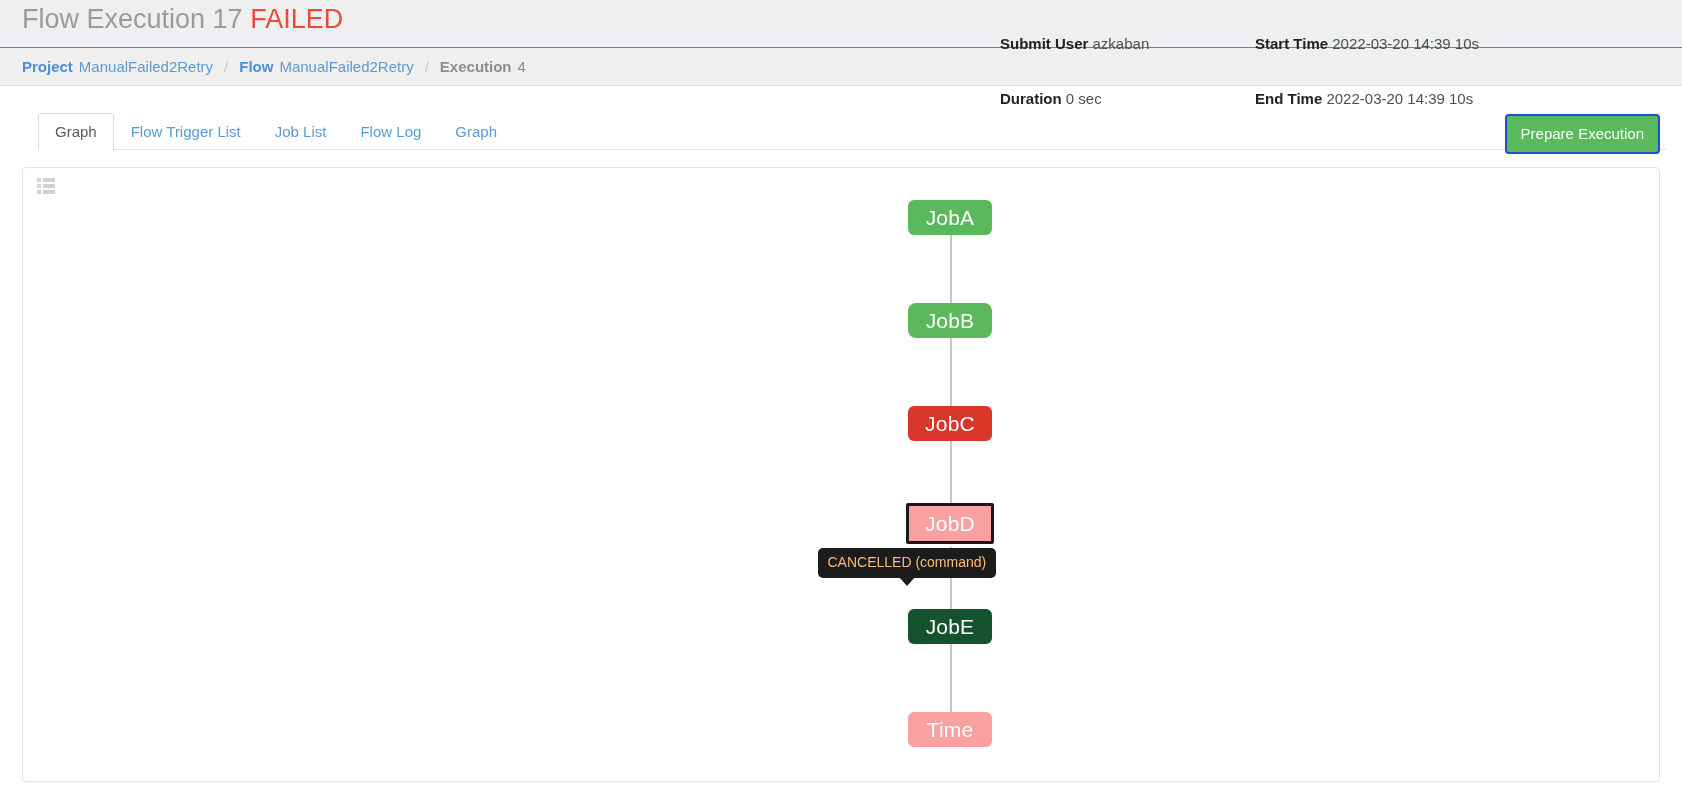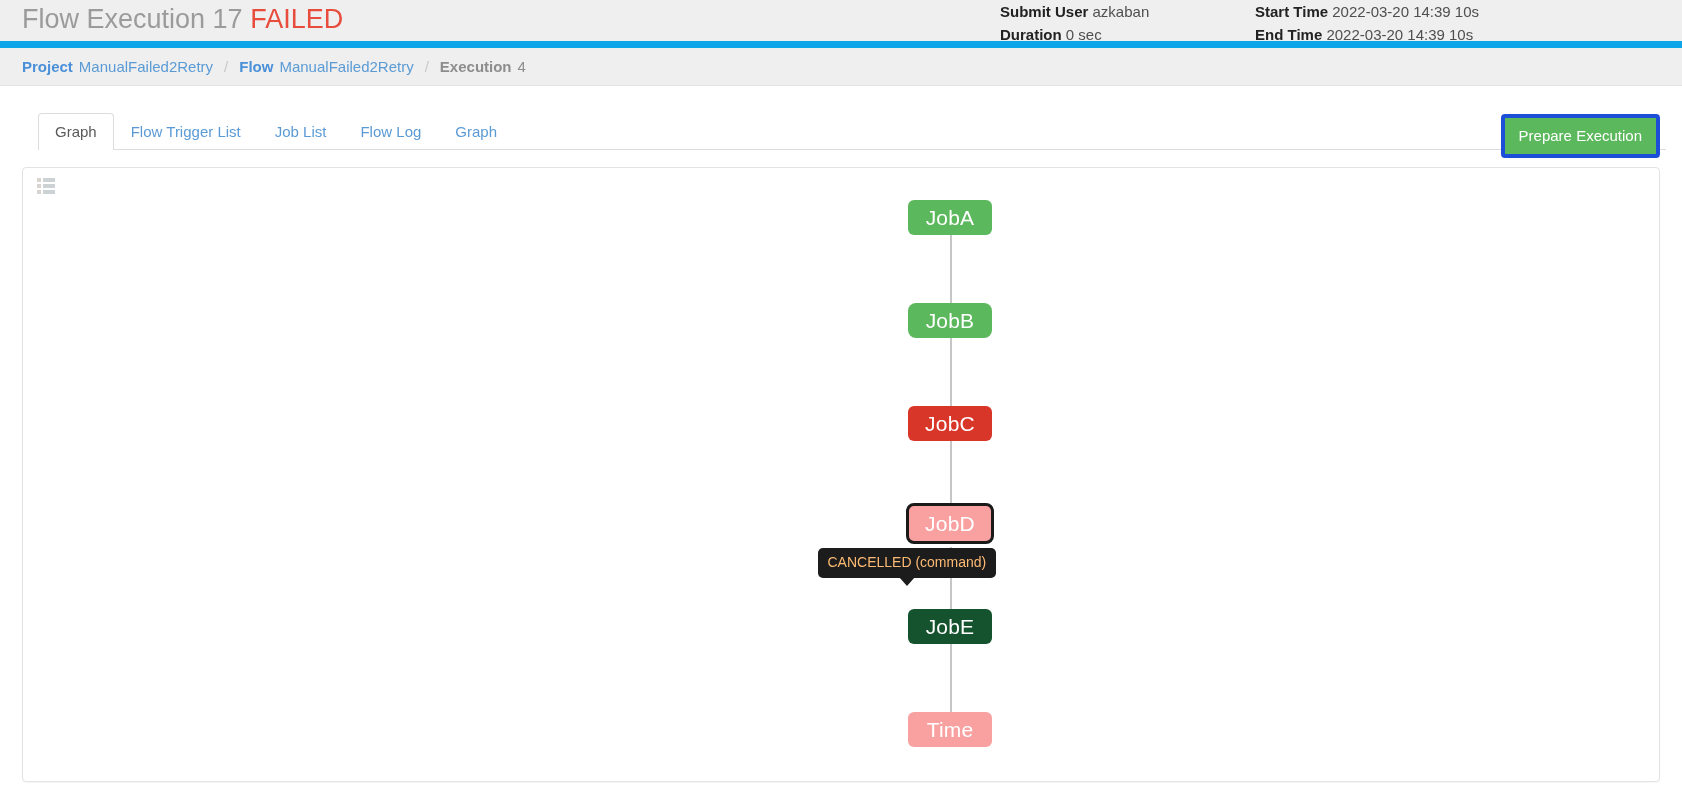--- a/index.html
+++ b/index.html
@@ -14,21 +14,21 @@
     font-family: "Liberation Sans", sans-serif;
     font-size: 15px;
     color: #333333;
   }
 
   
   .page-header {
     position: relative;
     height: 48px;
     background: #efefef;
-    border-bottom: 7px solid #0ea5e9;
+    border-bottom: 1px solid #0ea5e9;
   }
   .header-title {
     position: absolute;
     left: 22px;
     top: 4px;
     font-size: 27px;
     color: #9b9b9b;
     font-weight: 400;
     white-space: nowrap;
   }
@@ -46,20 +46,21 @@
   .meta-col {
     display: block;
   }
   .meta-col.col-left { width: 255px; }
   .meta-col.col-right { width: 420px; }
   .meta-row {
     line-height: 23px;
     font-size: 15px;
     color: #4b4b4b;
     white-space: nowrap;
+    margin-top: 32px;
   }
   .meta-row .meta-label {
     font-weight: bold;
     color: #222222;
   }
   .meta-row .meta-value {
     color: #4f4f4f;
   }
 
   
@@ -132,21 +133,21 @@
     color: #5a5a5a;
     background: #ffffff;
     border-color: #dddddd;
     border-bottom-color: #ffffff;
   }
   .btn-primary-green {
     position: absolute;
     right: 22px;
     top: 8px;
     background: #5cb85c;
-    border: 4px solid #1d4ed8;
+    border: 2px solid #1d4ed8;
     color: #ffffff;
     font-size: 15px;
     padding: 8px 14px;
     border-radius: 4px;
     cursor: pointer;
     font-family: "Liberation Sans", sans-serif;
     line-height: 1.3;
   }
 
   
@@ -192,21 +193,21 @@
     font-size: 21px;
     line-height: 1;
     letter-spacing: 0.2px;
     cursor: pointer;
     user-select: none;
     white-space: nowrap;
     padding: 0 14px;
   }
   .job-node.selected {
     border: 3px solid #1a1a1a;
-    border-radius: 8px;
+    border-radius: 2px;
     height: 41px;
   }
 
   
   .node-tooltip {
     position: absolute;
     background: #1c1c1c;
     color: #fdba74;
     font-size: 14px;
     padding: 6px 10px 7px 10px;

